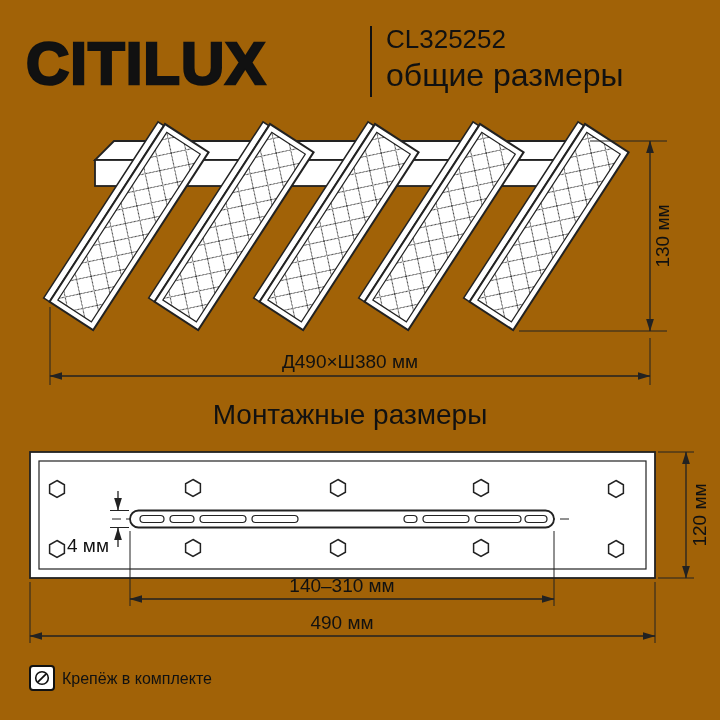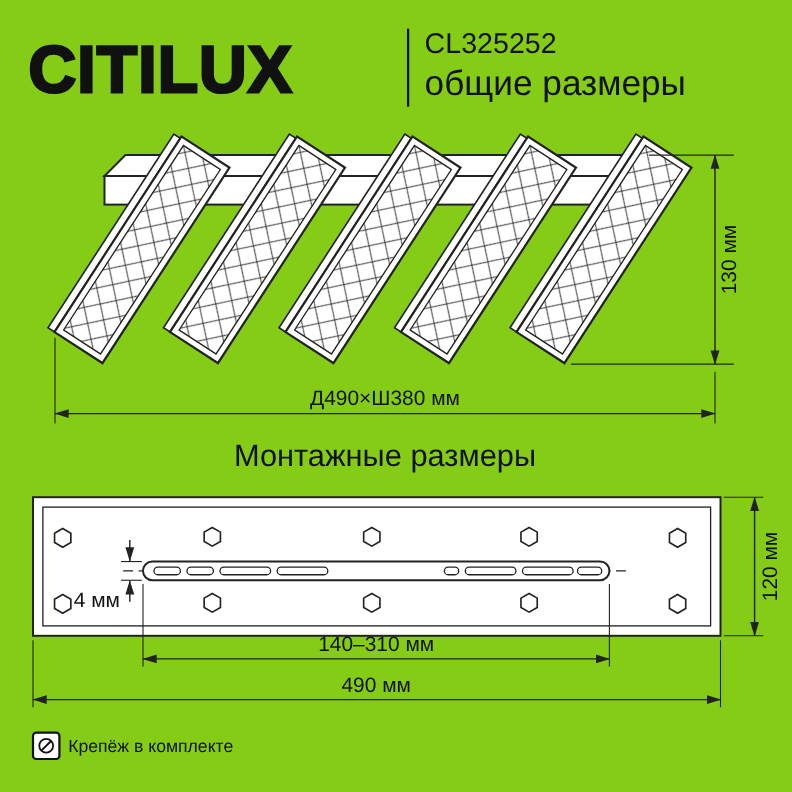--- a/index.html
+++ b/index.html
@@ -1,16 +1,16 @@
 <!DOCTYPE html>
 <html><head>
 <meta charset="utf-8">
 <style>
   html,body{margin:0;padding:0;background:#ffffff;}
-  .page{width:720px;height:720px;background:#84cc16;position:relative;overflow:hidden;}
+  .page{width:720px;height:720px;background:#a16207;position:relative;overflow:hidden;}
   svg{display:block;}
   text{font-family:"Liberation Sans", sans-serif;fill:#111;}
   .dim-text{font-size:19px;}
   .thin{stroke:#222;stroke-width:1;fill:none;}
   .dim{stroke:#222;stroke-width:1.3;fill:none;}
   .draw{stroke:#222;stroke-width:1.8;fill:#fff;}
   .draw2{stroke:#222;stroke-width:1.2;fill:none;}
 </style>
 </head>
 <body>

